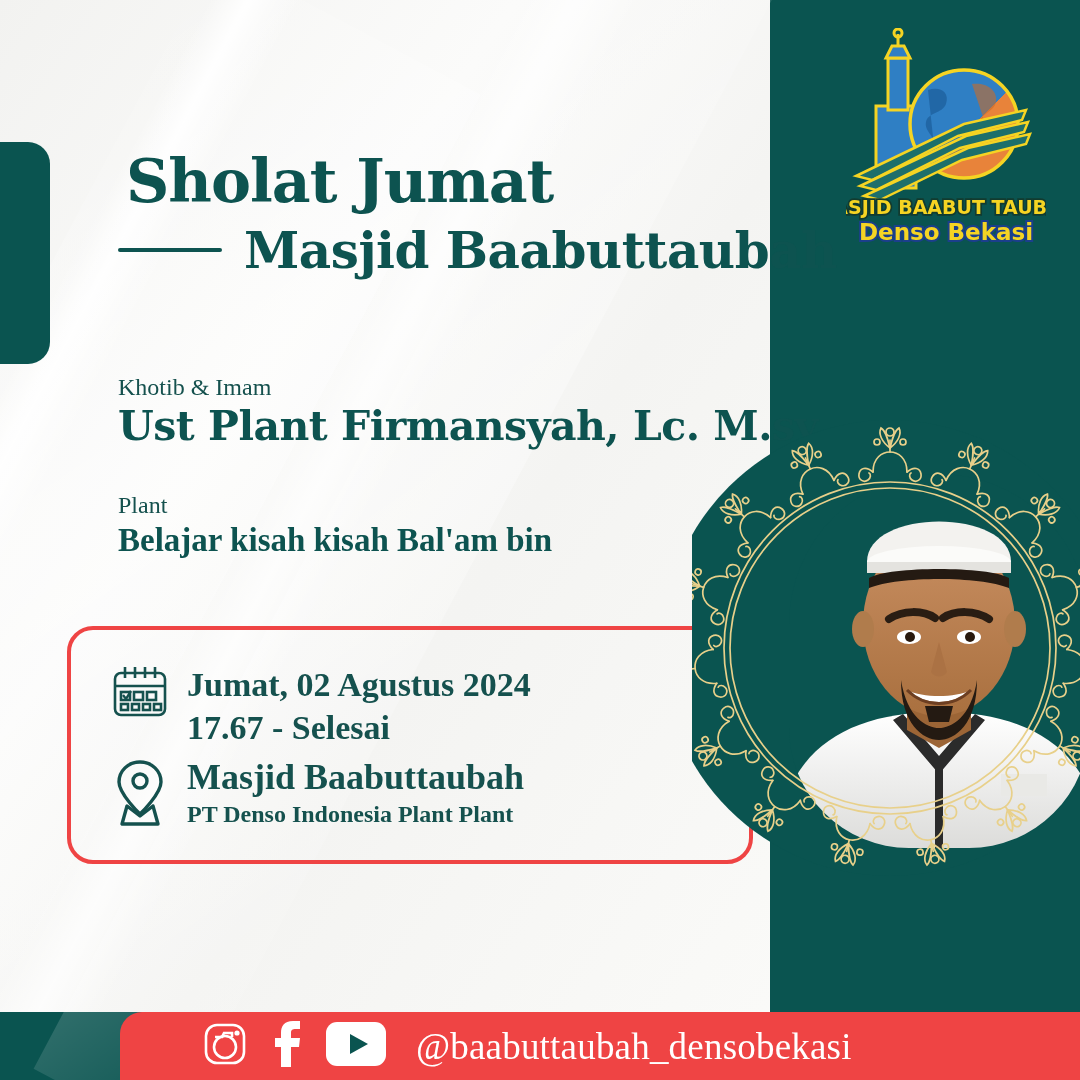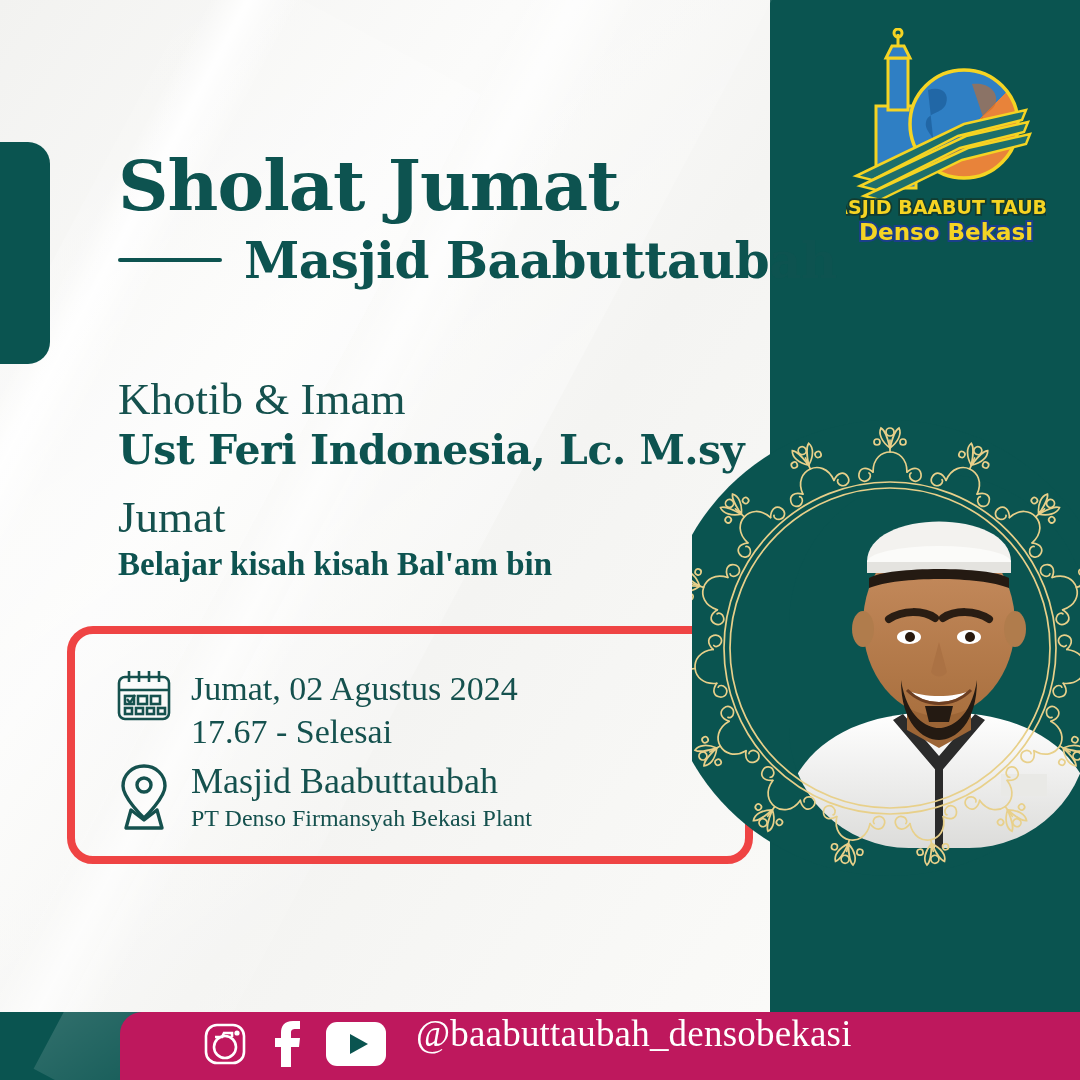--- a/index.html
+++ b/index.html
@@ -37,48 +37,48 @@
   
   .left-tab{
     position:absolute;left:-40px;top:142px;width:90px;height:222px;
     background:#0a5450;border-radius:0 22px 22px 0;z-index:4;
   }
 
   
   .headline{position:absolute;left:118px;top:152px;z-index:6;}
   .h-main{
     font-family:"DejaVu Serif","Liberation Serif",serif;
-    font-weight:700;font-size:70px;line-height:.98;color:#0d5350;
-    letter-spacing:-1px;white-space:nowrap;
+    font-weight:700;font-size:60px;line-height:.98;color:#0d5350;
+    letter-spacing:-1px;white-space:nowrap;margin-left:8px;
   }
   .h-sub-row{display:flex;align-items:center;margin-top:10px;}
   .h-dash{width:104px;height:4px;background:#0d5350;border-radius:2px;margin-right:22px;}
   .h-sub{
     font-family:"DejaVu Serif","Liberation Serif",serif;
     font-weight:700;font-size:50px;color:#0d5350;white-space:nowrap;letter-spacing:-.5px;
   }
 
   
   .block{position:absolute;z-index:6;color:#0d5350;}
-  .lbl{font-family:"Liberation Serif",serif;font-size:45px;line-height:1.15;color:#15514e;}
+  .lbl{font-family:"Liberation Serif",serif;font-size:24px;line-height:1.15;color:#15514e;}
   .val-fancy{
     font-family:"DejaVu Serif","Liberation Serif",serif;font-weight:700;
     font-size:41px;line-height:1.18;color:#0d5350;letter-spacing:-.5px;white-space:nowrap;
   }
   .val-bold{
     font-family:"Liberation Serif",serif;font-weight:700;
     font-size:33px;line-height:1.22;color:#0d5350;
   }
   #speaker{left:118px;top:374px;}
   #theme{left:118px;top:492px;}
 
   
   .info-box{
     position:absolute;left:67px;top:626px;width:686px;height:238px;
-    border:8px solid #ef4444;border-radius:26px;z-index:6;box-sizing:border-box;
+    border:4px solid #ef4444;border-radius:26px;z-index:6;box-sizing:border-box;font-weight:bold;
   }
   .info-row{position:absolute;display:flex;align-items:flex-start;}
   .info-row .ico{flex:0 0 auto;margin-right:18px;}
   .info-txt-1{font-family:"Liberation Serif",serif;font-size:34px;line-height:1.25;color:#15514e;white-space:nowrap;}
   .info-txt-2{font-family:"Liberation Serif",serif;font-size:36px;line-height:1.2;color:#15514e;white-space:nowrap;}
   .info-txt-3{font-family:"Liberation Serif",serif;font-size:24px;line-height:1.3;color:#15514e;white-space:nowrap;}
   #row-date{left:40px;top:34px;}
   #row-loc{left:40px;top:126px;}
 
   
@@ -88,22 +88,22 @@
     position:absolute;left:97px;top:56px;width:300px;height:374px;overflow:hidden;
     border-radius:150px 150px 120px 120px;
   }
 
   
   .logo{position:absolute;left:846px;top:28px;width:200px;height:222px;z-index:8;}
 
   
   .footer{
     position:absolute;left:120px;top:1012px;width:960px;height:68px;
-    background:#be185d;border-radius:22px 0 0 0;z-index:9;
-    display:flex;
+    background:#ef4444;border-radius:22px 0 0 0;z-index:9;
+    display:flex;align-items:center;
   }
   .footer .icons{display:flex;align-items:center;gap:22px;margin-left:82px;}
   .handle{
     font-family:"Liberation Serif",serif;font-size:37px;color:#ffffff;
     margin-left:30px;letter-spacing:.2px;white-space:nowrap;
   }
 </style>
 </head>
 <body>
 
@@ -118,25 +118,25 @@
   <div class="headline">
     <div class="h-main">Sholat Jumat</div>
     <div class="h-sub-row">
       <div class="h-dash"></div>
       <div class="h-sub">Masjid Baabuttaubah</div>
     </div>
   </div>
 
   <div class="block" id="speaker">
     <div class="lbl">Khotib &amp; Imam</div>
-    <div class="val-fancy">Ust Feri Indonesia, Lc. M.sy</div>
+    <div class="val-fancy">Ust Plant Firmansyah, Lc. M.sy</div>
   </div>
 
   <div class="block" id="theme">
-    <div class="lbl">Jumat</div>
+    <div class="lbl">Plant</div>
     <div class="val-bold">Belajar kisah kisah Bal'am bin</div>
   </div>
 
   <div class="info-box">
 
     <div class="info-row" id="row-date">
       <div class="ico">
         <svg width="58" height="58" viewBox="0 0 58 58">
           <g fill="none" stroke="#15514e" stroke-width="2.6">
             <rect x="4" y="9" width="50" height="42" rx="6"></rect>
@@ -167,21 +167,21 @@
         <svg width="58" height="72" viewBox="0 0 58 72">
           <g fill="none" stroke="#15514e" stroke-width="3.4" stroke-linejoin="round">
             <path d="M29 6 C17 6 8 15 8 26 C8 38 29 58 29 58 C29 58 50 38 50 26 C50 15 41 6 29 6 Z"></path>
             <circle cx="29" cy="25" r="7"></circle>
             <path d="M16 50 L11 68 L47 68 L42 50 L29 60 Z"></path>
           </g>
         </svg>
       </div>
       <div>
         <div class="info-txt-2">Masjid Baabuttaubah</div>
-        <div class="info-txt-3">PT Denso Firmansyah Bekasi Plant</div>
+        <div class="info-txt-3">PT Denso Indonesia Plant Plant</div>
       </div>
     </div>
 
   </div>
 
   <div class="portrait-wrap">
 
     <svg class="portrait-disc" viewBox="0 0 396 460">
       <circle cx="198" cy="230" r="228" fill="#0a5450"></circle>
     </svg>

